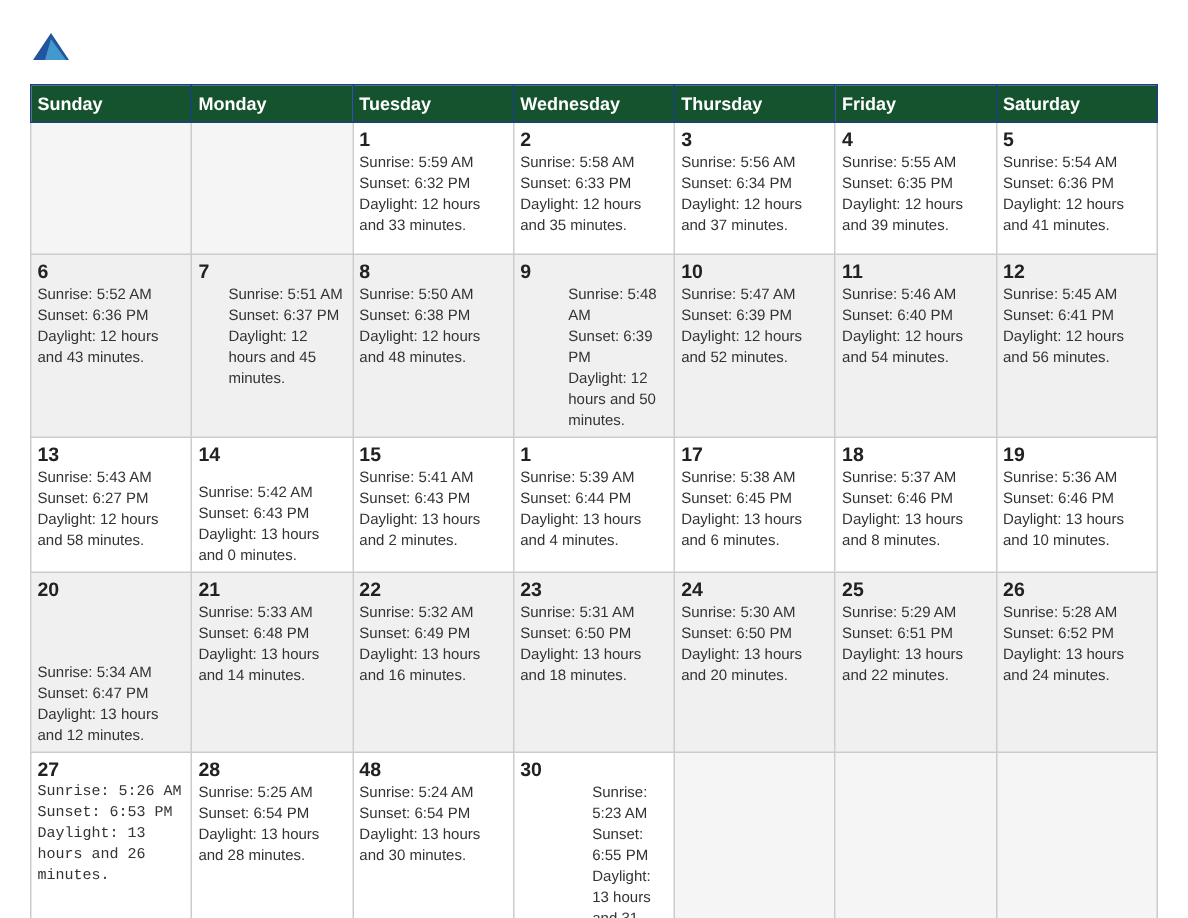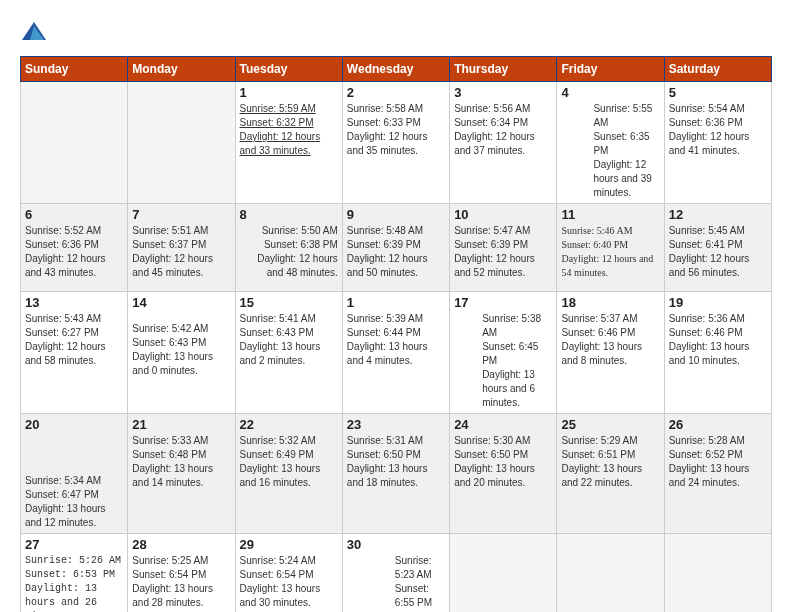--- a/index.html
+++ b/index.html
@@ -61,21 +61,21 @@
       color: #444;
     }
     .calendar {
       flex: 1;
       border: 1px solid #ccc;
       border-collapse: collapse;
       width: 100%;
       table-layout: fixed;
     }
     .calendar th {
-      background: #c2410c;
+      background: #14532d;
       color: #fff;
       font-size: 12px;
       font-weight: bold;
       padding: 5px 4px;
       text-align: left;
       border: 1px solid #1a4080;
     }
     .calendar td {
       border: 1px solid #ccc;
       vertical-align: top;
@@ -136,83 +136,83 @@
           <th>Friday</th>
           <th>Saturday</th>
         </tr>
     </thead>
     <tbody id="calendar-body">
     <tr>
           <td class="empty"></td>
           <td class="empty"></td>
           <td>
             <span class="day-num">1</span>
-            <div class="day-info" style="white-space: pre-line; text-decoration: underline;">Sunrise: 5:59 AM
+            <div class="day-info" style="white-space: pre-line;">Sunrise: 5:59 AM
 Sunset: 6:32 PM
 Daylight: 12 hours and 33 minutes.</div>
           </td>
           <td>
             <span class="day-num">2</span>
             <div class="day-info" style="white-space: pre-line;">Sunrise: 5:58 AM
 Sunset: 6:33 PM
 Daylight: 12 hours and 35 minutes.</div>
           </td>
           <td>
             <span class="day-num">3</span>
             <div class="day-info" style="white-space: pre-line;">Sunrise: 5:56 AM
 Sunset: 6:34 PM
 Daylight: 12 hours and 37 minutes.</div>
           </td>
           <td>
             <span class="day-num">4</span>
-            <div class="day-info" style="white-space: pre-line; margin-left: 32px;">Sunrise: 5:55 AM
+            <div class="day-info" style="white-space: pre-line;">Sunrise: 5:55 AM
 Sunset: 6:35 PM
 Daylight: 12 hours and 39 minutes.</div>
           </td>
           <td>
             <span class="day-num">5</span>
             <div class="day-info" style="white-space: pre-line;">Sunrise: 5:54 AM
 Sunset: 6:36 PM
 Daylight: 12 hours and 41 minutes.</div>
           </td>
         </tr>
         <tr class="row-shaded">
           <td>
             <span class="day-num">6</span>
             <div class="day-info" style="white-space: pre-line;">Sunrise: 5:52 AM
 Sunset: 6:36 PM
 Daylight: 12 hours and 43 minutes.</div>
           </td>
           <td>
             <span class="day-num">7</span>
-            <div class="day-info" style="white-space: pre-line;">Sunrise: 5:51 AM
+            <div class="day-info" style="white-space: pre-line; margin-left: 20px;">Sunrise: 5:51 AM
 Sunset: 6:37 PM
 Daylight: 12 hours and 45 minutes.</div>
           </td>
           <td>
             <span class="day-num">8</span>
-            <div class="day-info" style="white-space: pre-line; text-align: right;">Sunrise: 5:50 AM
+            <div class="day-info" style="white-space: pre-line;">Sunrise: 5:50 AM
 Sunset: 6:38 PM
 Daylight: 12 hours and 48 minutes.</div>
           </td>
           <td>
             <span class="day-num">9</span>
-            <div class="day-info" style="white-space: pre-line;">Sunrise: 5:48 AM
+            <div class="day-info" style="white-space: pre-line; margin-left: 32px;">Sunrise: 5:48 AM
 Sunset: 6:39 PM
 Daylight: 12 hours and 50 minutes.</div>
           </td>
           <td>
             <span class="day-num">10</span>
             <div class="day-info" style="white-space: pre-line;">Sunrise: 5:47 AM
 Sunset: 6:39 PM
 Daylight: 12 hours and 52 minutes.</div>
           </td>
           <td>
             <span class="day-num">11</span>
-            <div class="day-info" style="white-space: pre-line; font-family: Liberation Serif, serif;">Sunrise: 5:46 AM
+            <div class="day-info" style="white-space: pre-line;">Sunrise: 5:46 AM
 Sunset: 6:40 PM
 Daylight: 12 hours and 54 minutes.</div>
           </td>
           <td>
             <span class="day-num">12</span>
             <div class="day-info" style="white-space: pre-line;">Sunrise: 5:45 AM
 Sunset: 6:41 PM
 Daylight: 12 hours and 56 minutes.</div>
           </td>
         </tr>
@@ -236,21 +236,21 @@
 Daylight: 13 hours and 2 minutes.</div>
           </td>
           <td>
             <span class="day-num">1</span>
             <div class="day-info" style="white-space: pre-line;">Sunrise: 5:39 AM
 Sunset: 6:44 PM
 Daylight: 13 hours and 4 minutes.</div>
           </td>
           <td>
             <span class="day-num">17</span>
-            <div class="day-info" style="white-space: pre-line; margin-left: 28px;">Sunrise: 5:38 AM
+            <div class="day-info" style="white-space: pre-line;">Sunrise: 5:38 AM
 Sunset: 6:45 PM
 Daylight: 13 hours and 6 minutes.</div>
           </td>
           <td>
             <span class="day-num">18</span>
             <div class="day-info" style="white-space: pre-line;">Sunrise: 5:37 AM
 Sunset: 6:46 PM
 Daylight: 13 hours and 8 minutes.</div>
           </td>
           <td>
@@ -311,21 +311,21 @@
 Sunset: 6:53 PM
 Daylight: 13 hours and 26 minutes.</div>
           </td>
           <td>
             <span class="day-num">28</span>
             <div class="day-info" style="white-space: pre-line;">Sunrise: 5:25 AM
 Sunset: 6:54 PM
 Daylight: 13 hours and 28 minutes.</div>
           </td>
           <td>
-            <span class="day-num">29</span>
+            <span class="day-num">48</span>
             <div class="day-info" style="white-space: pre-line;">Sunrise: 5:24 AM
 Sunset: 6:54 PM
 Daylight: 13 hours and 30 minutes.</div>
           </td>
           <td>
             <span class="day-num">30</span>
             <div class="day-info" style="white-space: pre-line; margin-left: 48px;">Sunrise: 5:23 AM
 Sunset: 6:55 PM
 Daylight: 13 hours and 31 minutes.</div>
           </td>

